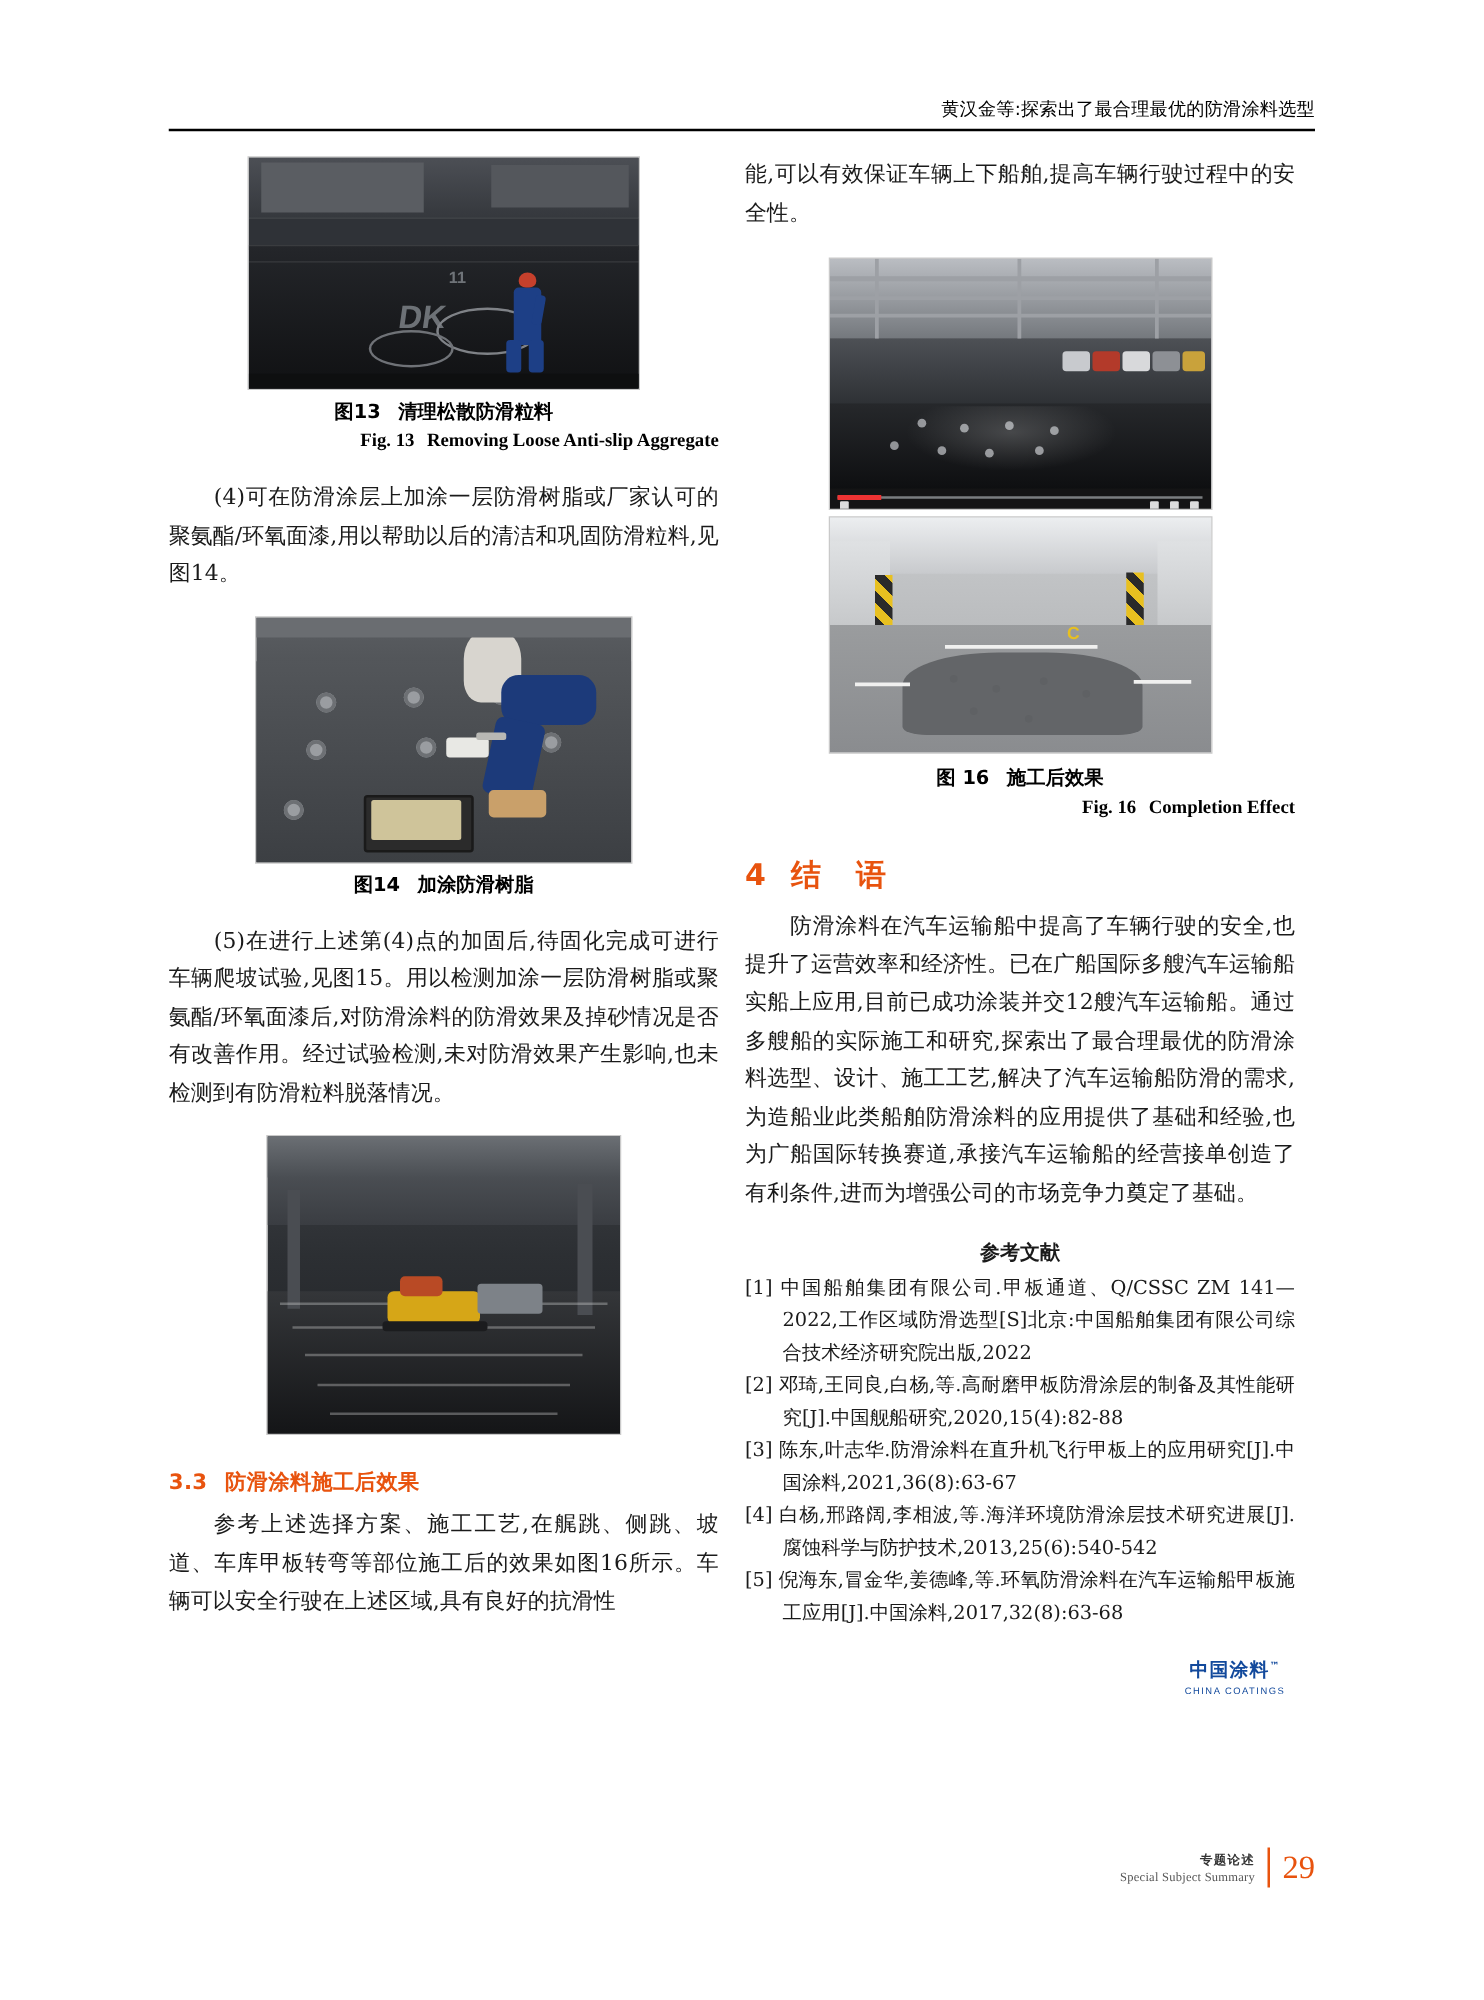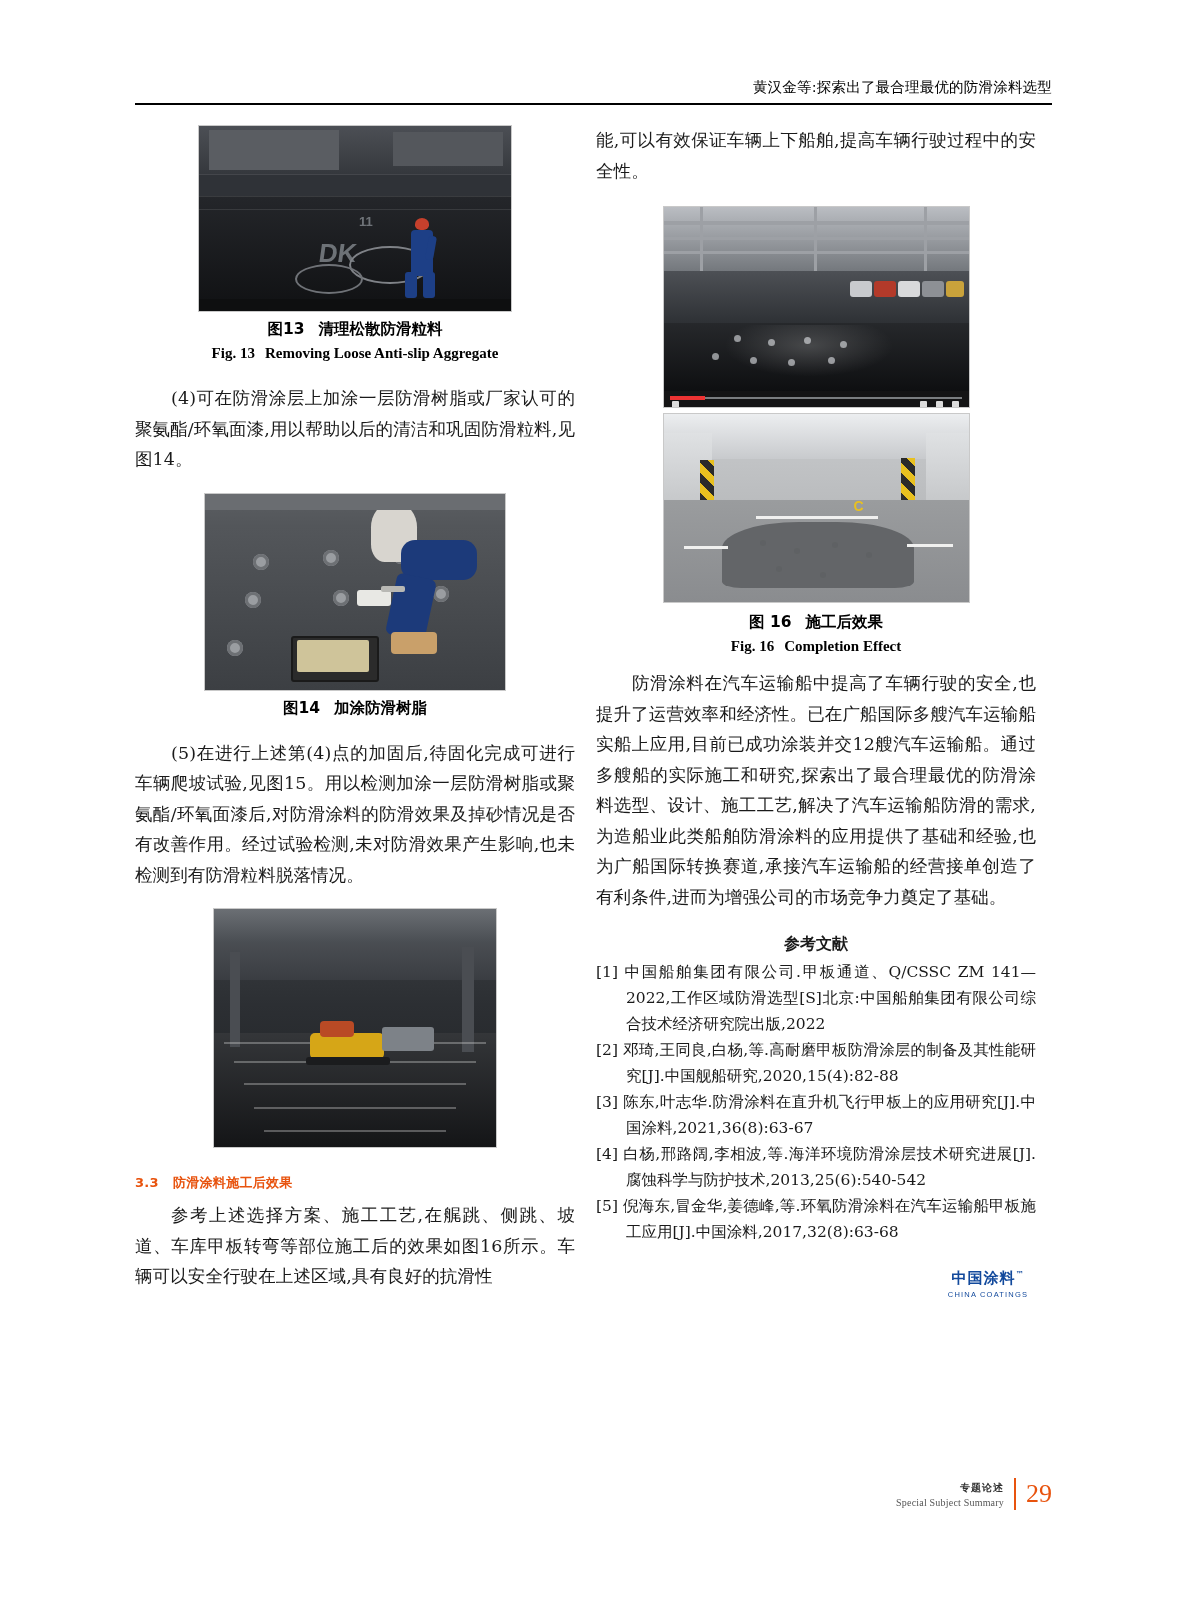--- a/index.html
+++ b/index.html
@@ -75,34 +75,34 @@
   .cap {
     text-align: center;
     margin-top: 6px;
     font-size: 15.5px;
     font-family: "DejaVu Sans", sans-serif;
     font-weight: bold;
     color: #000;
     line-height: 23px;
   }
   .cap-en {
-    text-align: center;
+    text-align: right;
     font-size: 15px;
     font-family: "Liberation Serif", serif;
     font-weight: bold;
     color: #000;
     line-height: 23px;
     margin-top: 1px;
   }
   .cap .num { margin-right: 14px; }
   .cap-en .num { margin-right: 10px; }
 
   h3.sub {
     font-family: "DejaVu Sans", sans-serif;
-    font-size: 13px;
+    font-size: 17px;
     font-weight: bold;
     color: #e8530e;
     margin: 0;
     letter-spacing: 0.3px;
   }
   h3.sub .sec-no { margin-right: 14px; }
 
   h2.sec {
     font-family: "DejaVu Sans", sans-serif;
     font-size: 24px;
@@ -417,20 +417,23 @@
       </div>
 
       <div class="cap" style="margin-top:8px;">
         <span class="num">图 16</span><span>施工后效果</span>
       </div>
       <div class="cap-en">
         <span class="num">Fig. 16</span><span>Completion Effect</span>
       </div>
     </div>
 
+    <h2 class="sec" style="margin-top:26px;">
+      <span class="sec-no">4</span><span>结　语</span>
+    </h2>
 
     <p class="body indent" style="margin-top:10px;">防滑涂料在汽车运输船中提高了车辆行驶的安全,也提升了运营效率和经济性。已在广船国际多艘汽车运输船实船上应用,目前已成功涂装并交12艘汽车运输船。通过多艘船的实际施工和研究,探索出了最合理最优的防滑涂料选型、设计、施工工艺,解决了汽车运输船防滑的需求,为造船业此类船舶防滑涂料的应用提供了基础和经验,也为广船国际转换赛道,承接汽车运输船的经营接单创造了有利条件,进而为增强公司的市场竞争力奠定了基础。</p>
 
     <div class="refs-title" style="margin-top:22px;">参考文献</div>
 
     <div>
       <p class="ref">[1]  中国船舶集团有限公司.甲板通道、Q/CSSC ZM 141—2022,工作区域防滑选型[S]北京:中国船舶集团有限公司综合技术经济研究院出版,2022</p>
       <p class="ref">[2]  邓琦,王同良,白杨,等.高耐磨甲板防滑涂层的制备及其性能研究[J].中国舰船研究,2020,15(4):82-88</p>
       <p class="ref">[3]  陈东,叶志华.防滑涂料在直升机飞行甲板上的应用研究[J].中国涂料,2021,36(8):63-67</p>
       <p class="ref">[4]  白杨,邢路阔,李相波,等.海洋环境防滑涂层技术研究进展[J].腐蚀科学与防护技术,2013,25(6):540-542</p>

